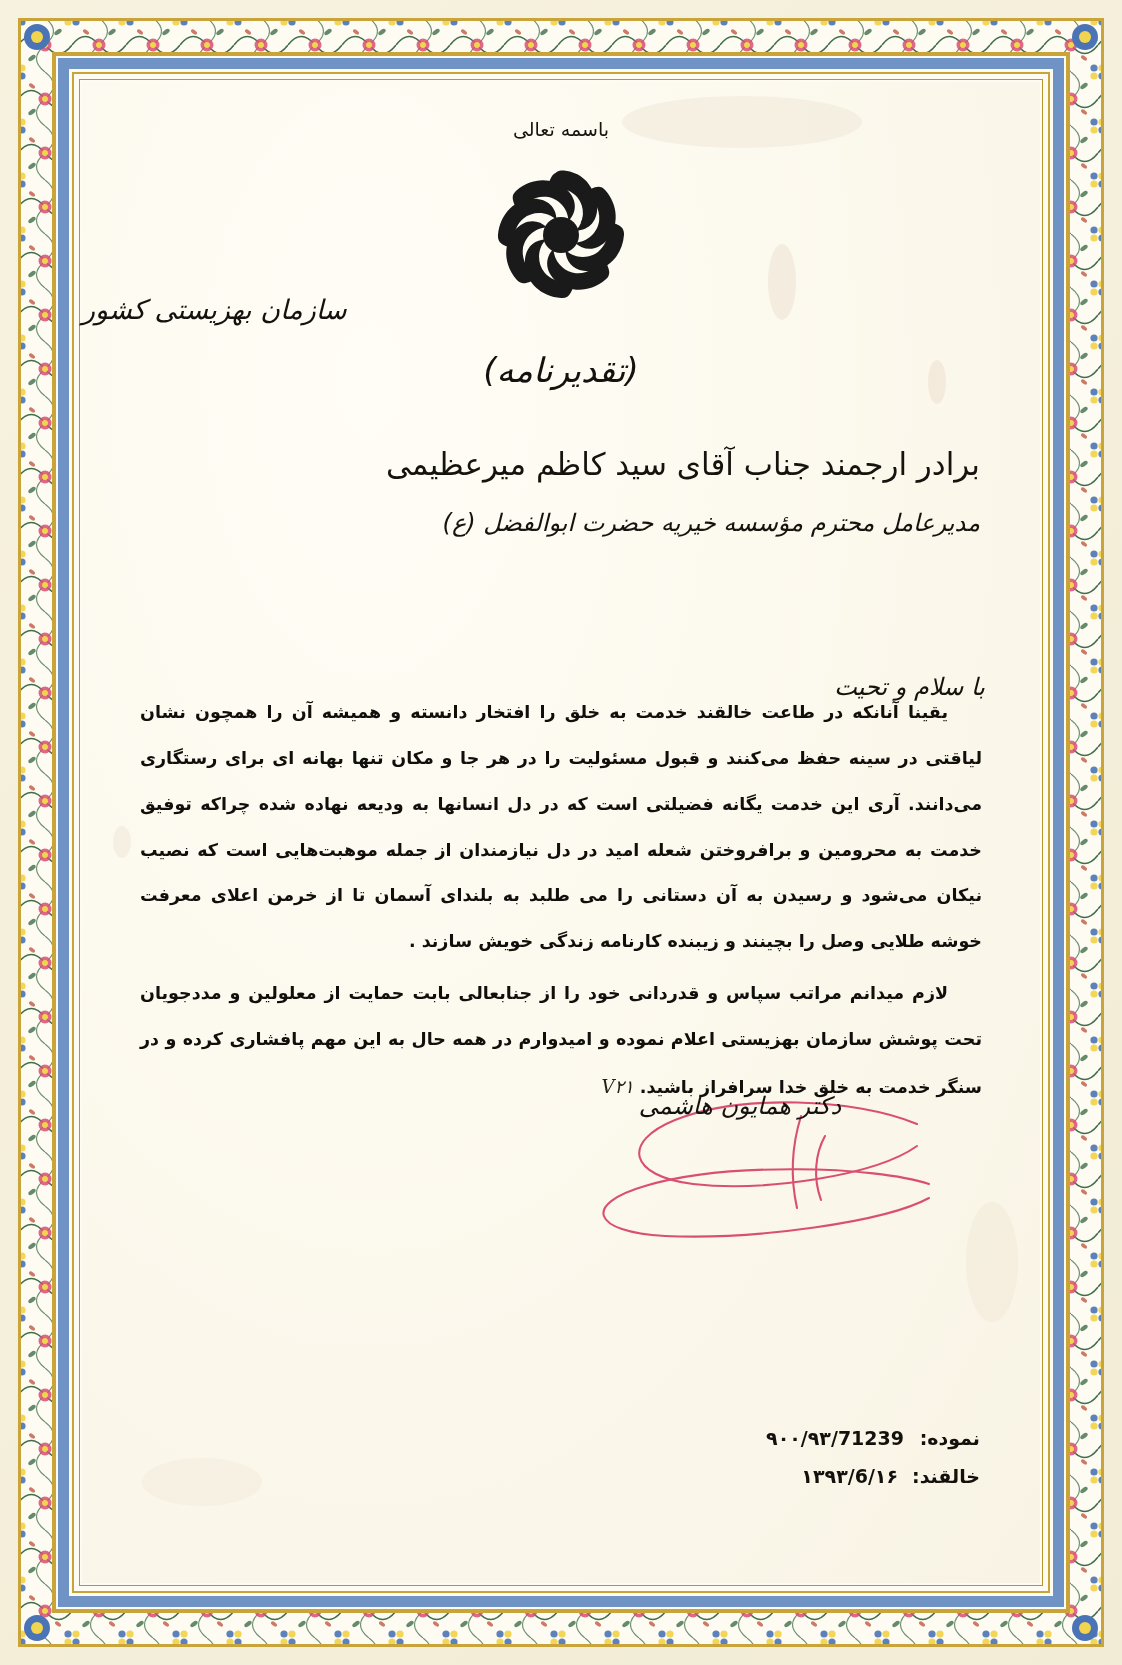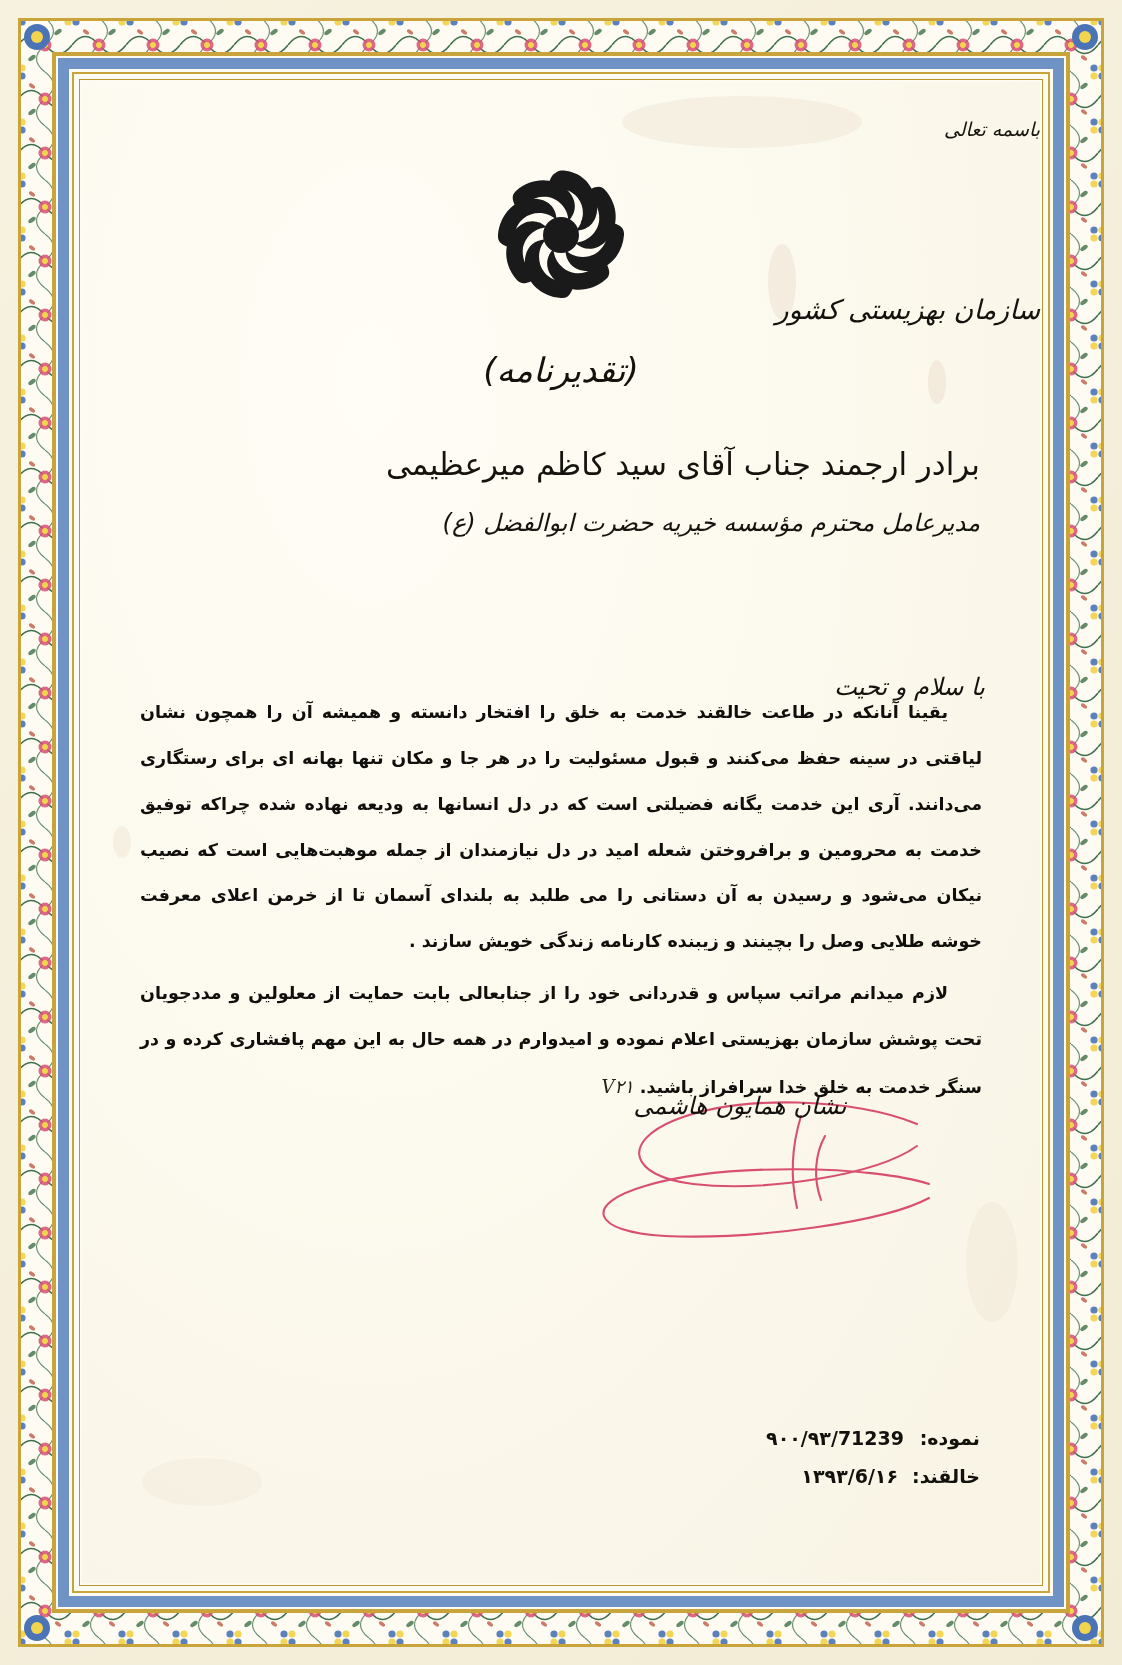--- a/index.html
+++ b/index.html
@@ -80,39 +80,39 @@
   .content {
     position: absolute;
     inset: 0;
     padding: 0;
   }
 
   .bismillah {
     position: absolute;
     top: 36px;
     left: 0; right: 0;
+    text-align: center;
     font-family: "DejaVu Sans", sans-serif;
     font-size: 19px;
     color: #16140f;
-    font-style: italic;
   }
 
   .logo-wrap {
     position: absolute;
     top: 78px;
     left: 0; right: 0;
     display: flex;
     justify-content: center;
   }
 
   .org-name {
     position: absolute;
     top: 212px;
     left: 0; right: 0;
-    text-align: right;
+    text-align: left;
     font-size: 27px;
     color: #14120e;
     font-style: italic;
     letter-spacing: 1px;
   }
 
   .doc-type {
     position: absolute;
     top: 268px;
     left: 0; right: 0;
@@ -373,21 +373,21 @@
 
       <div class="signature-block">
         <svg class="sig-scribble" width="470" height="170" viewBox="0 0 470 170">
           <g fill="none" stroke="#d94f72" stroke-width="2.1" stroke-linecap="round">
             <path d="M392,44 C330,18 215,14 150,40 C96,62 104,96 168,104 C238,112 350,96 392,66"></path>
             <path d="M404,104 C350,86 200,82 120,106 C58,124 66,152 140,156 C230,160 360,142 404,118"></path>
             <path d="M276,36 C268,62 264,92 272,128"></path>
             <path d="M300,56 C290,74 288,98 296,120"></path>
           </g>
         </svg>
-        <div class="sig-name">نشان همایون هاشمی</div>
+        <div class="sig-name">دکتر همایون هاشمی</div>
       </div>
 
       <div class="footer-meta">
         <div class="meta-row">
           <span class="meta-label">نموده:</span>
           <span class="meta-value">۹۰۰/۹۳/71239</span>
         </div>
         <div class="meta-row">
           <span class="meta-label">خالقند:</span>
           <span class="meta-value">۱۳۹۳/6/۱۶</span>

